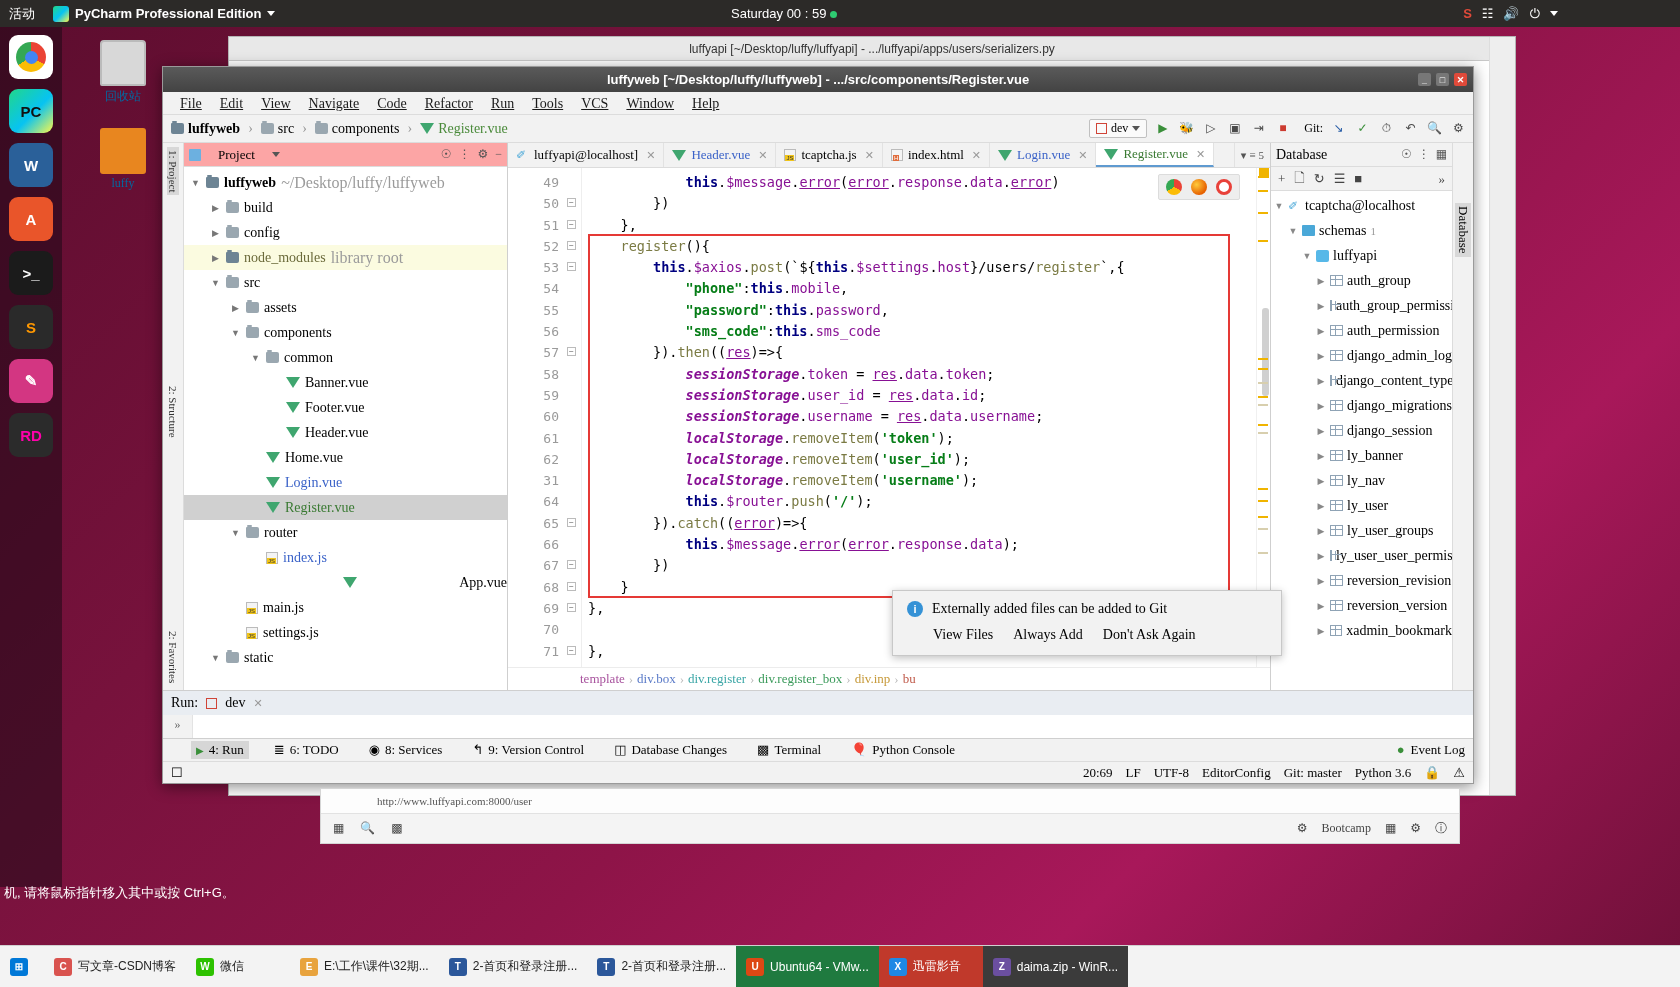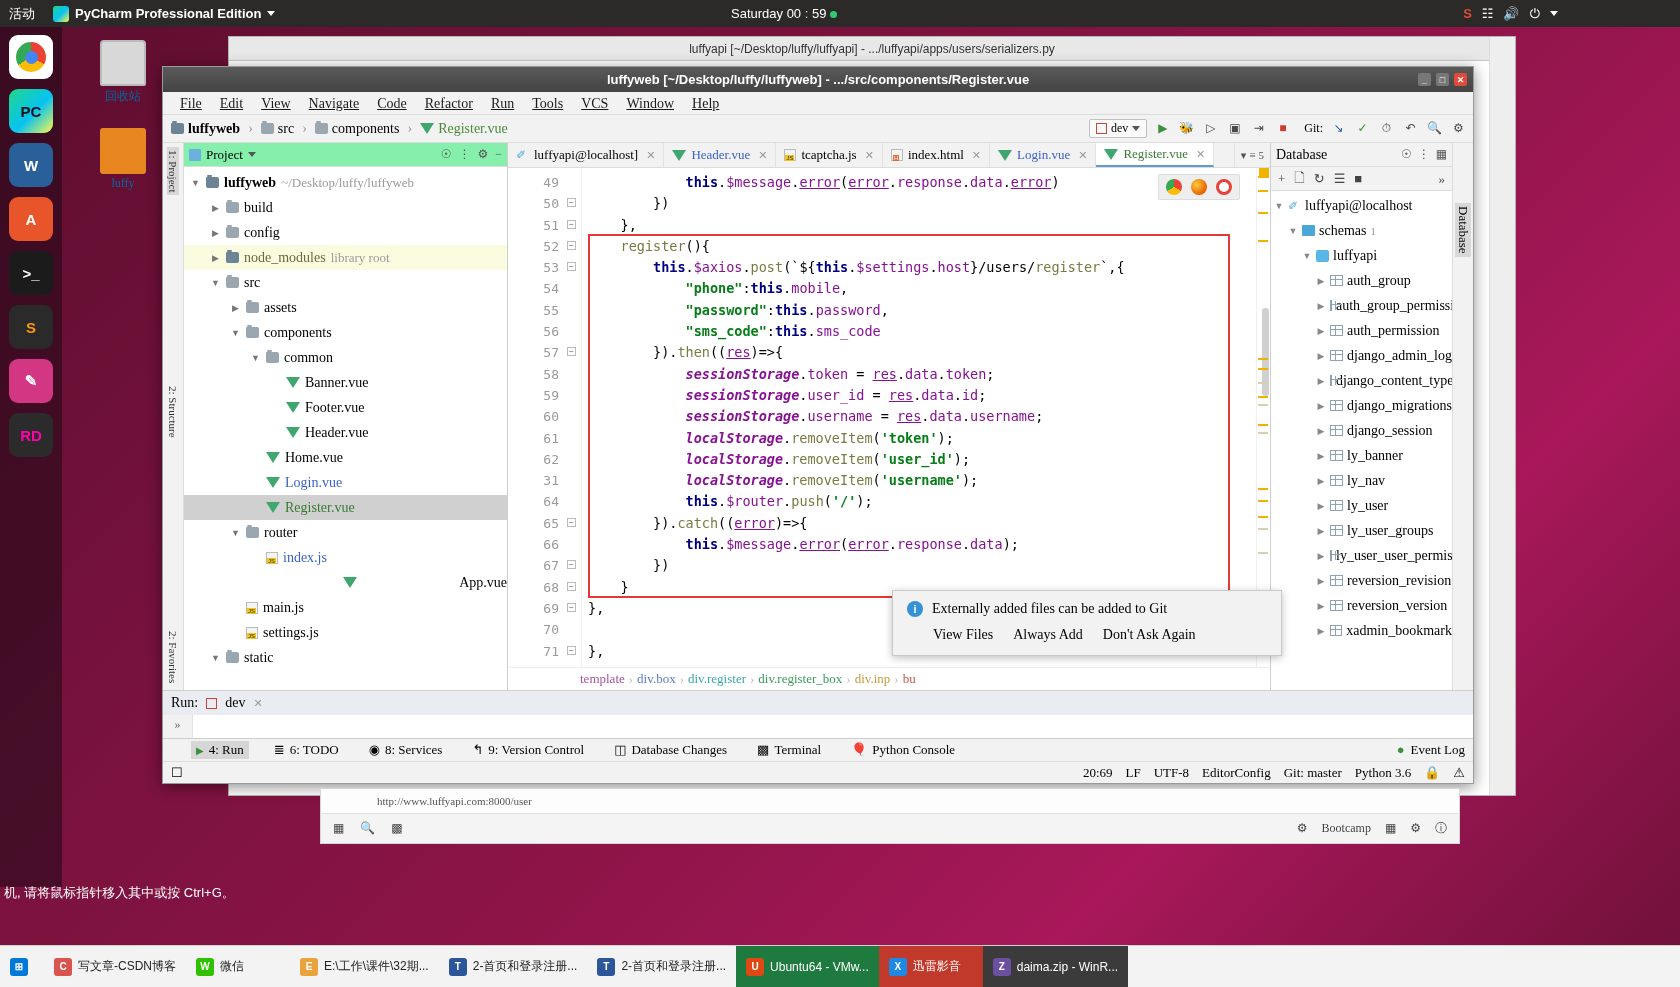--- a/index.html
+++ b/index.html
@@ -112,30 +112,30 @@
   .side-strip {
     width: 21px; background:#f2f2f2; border-right:1px solid #dcdcdc;
     display:flex; flex-direction:column; align-items:center; justify-content:space-between;
     padding: 4px 0; font-size:11px; color:#333;
   }
   .vert-text { writing-mode: vertical-rl; text-orientation: mixed; white-space:nowrap; padding: 3px 0; }
   .vert-text.sel { background:#d8d8d8; }
   
   #project-panel { width: 324px; background:#fff; border-right:1px solid #cfcfcf; display:flex; flex-direction:column; }
   #project-header {
-    height: 24px; background:#86efac; border-bottom:1px solid #dcdcdc;
-    display:flex; align-items:center; padding: 0 5px; font-size:13px; gap:5px;
+    height: 24px; background:#fca5a5; border-bottom:1px solid #dcdcdc;
+    display:flex; align-items:center; padding: 0 5px; font-size:13px; gap:17px;
   }
   #project-header .ph-right { margin-left:auto; display:flex; gap:7px; align-items:center; color:#555; font-size:12px;}
   #tree { flex:1; overflow:hidden; padding-top:3px; font-size:14px; background:#fff; }
   .tnode { height: 25px; display:flex; align-items:center; gap:5px; padding-left:6px; white-space:nowrap; }
   .tnode .arrow { width:11px; text-align:center; color:#777; font-size:9px; flex:0 0 11px;}
   .tnode.sel { background:#d0d0d0; }
   .tnode.hl { background:#fbfbe0; }
-  .tnode .sub { color:#9b9b9b; font-size:13px; }
+  .tnode .sub { color:#9b9b9b; font-size:16px; }
   .tnode b { font-weight:bold; }
   
   #editor-col { flex:1; display:flex; flex-direction:column; min-width:0; background:#fff;}
   #tabbar { height:25px; background:#f2f2f2; border-bottom:1px solid #dcdcdc; display:flex; align-items:stretch; font-size:13px;}
   .etab { display:flex; align-items:center; gap:5px; padding: 0 8px; border-right:1px solid #e2e2e2; white-space:nowrap; }
   .etab .x { color:#999; font-size:11px; margin-left:3px;}
   .etab.active { background:#fff; border-bottom:2px solid #5f9ad0; }
   #tabbar .tabs-more { margin-left:auto; display:flex;align-items:center;gap:3px;padding:0 6px;font-size:11px;color:#555;border-left:1px solid #e2e2e2;}
   #editor-body { flex:1; display:flex; min-height:0; position:relative; background:#fff;}
   #gutter {
@@ -626,21 +626,21 @@
         <span>🗋</span>
         <span>↻</span>
         <span>☰</span>
         <span>■</span>
         <span style="margin-left:auto">»</span>
       </div>
       <div id="db-tree">
           <div class="dnode" style="padding-left: 3px;">
             <span class="arrow">▼</span>
             <span class="db-ic">✐</span>
-            <span>luffyapi@localhost</span>
+            <span>tcaptcha@localhost</span>
           </div>
           <div class="dnode" style="padding-left: 17px;">
             <span class="arrow">▼</span>
             <span class="schema-ic"></span>
             <span>schemas</span>
             <span style="color: rgb(153, 153, 153); font-size: 11px;"> 1</span>
           </div>
           <div class="dnode" style="padding-left: 31px;">
             <span class="arrow">▼</span>
             <span class="luffy-ic"></span>

